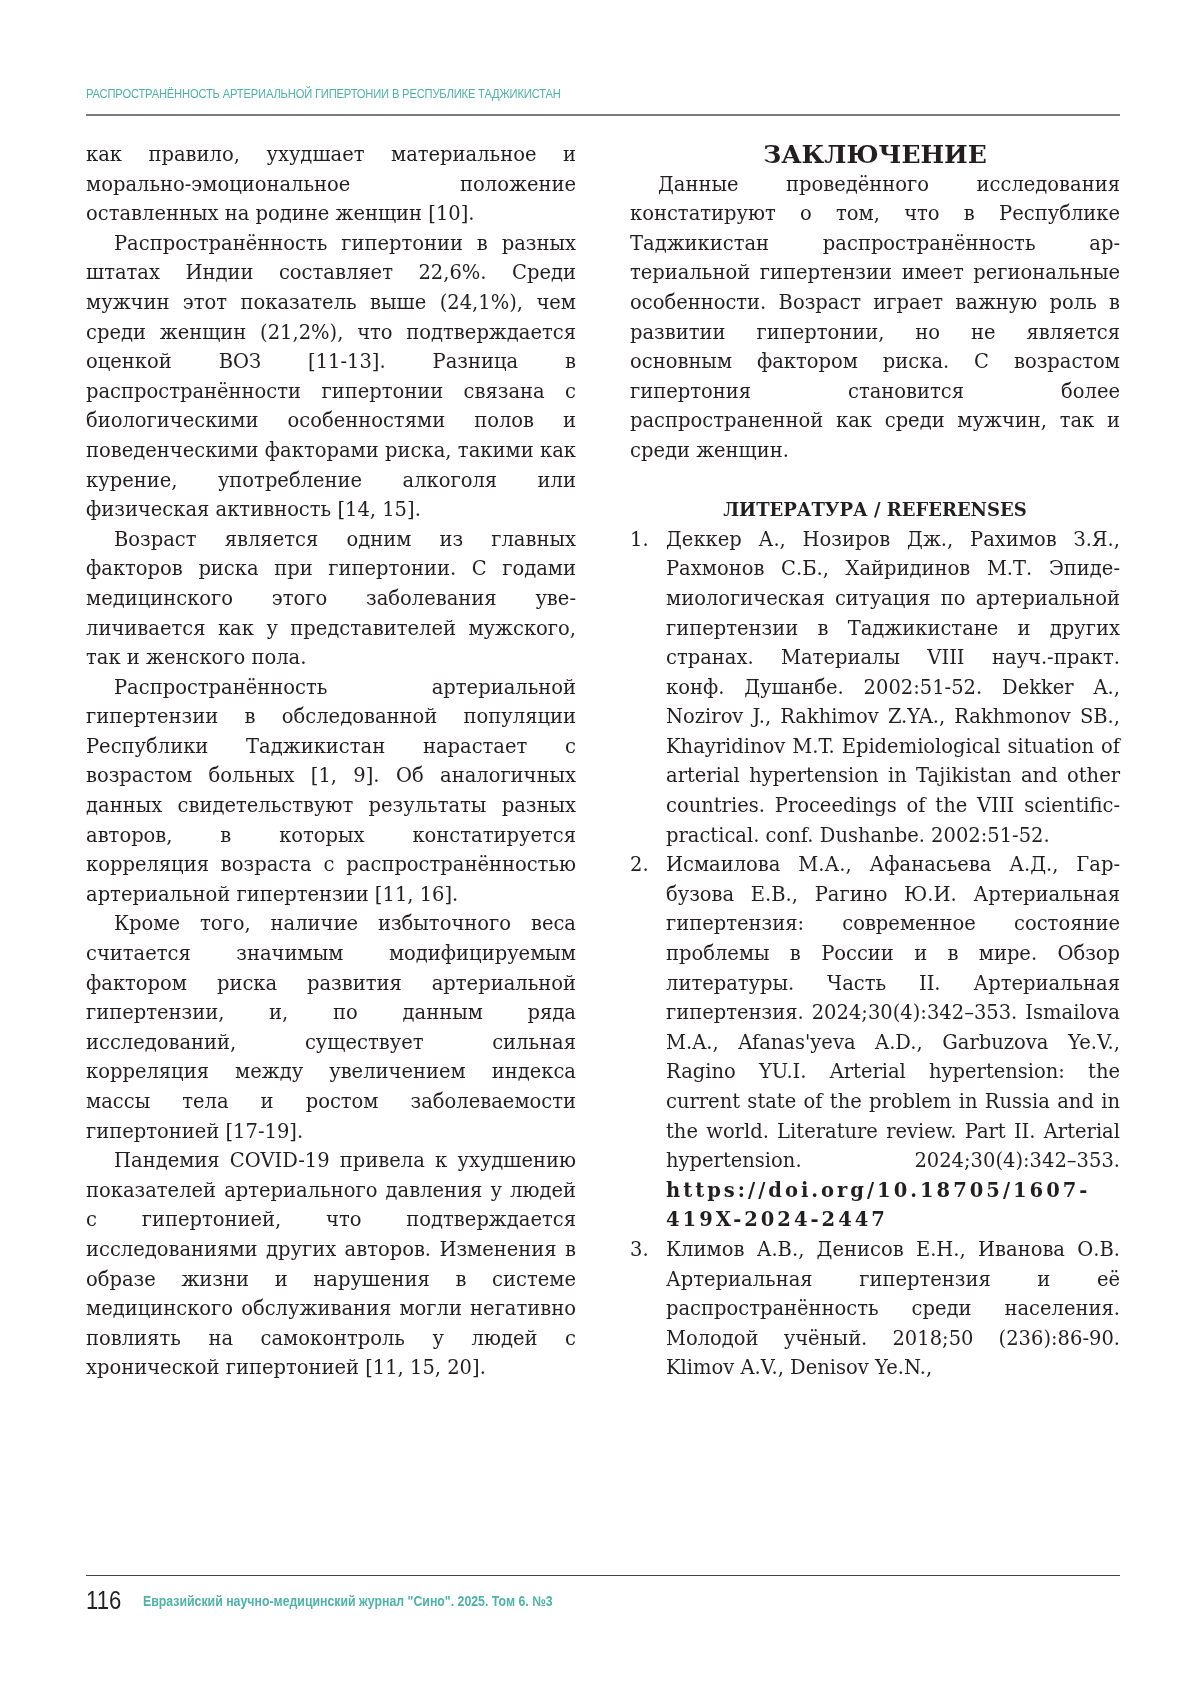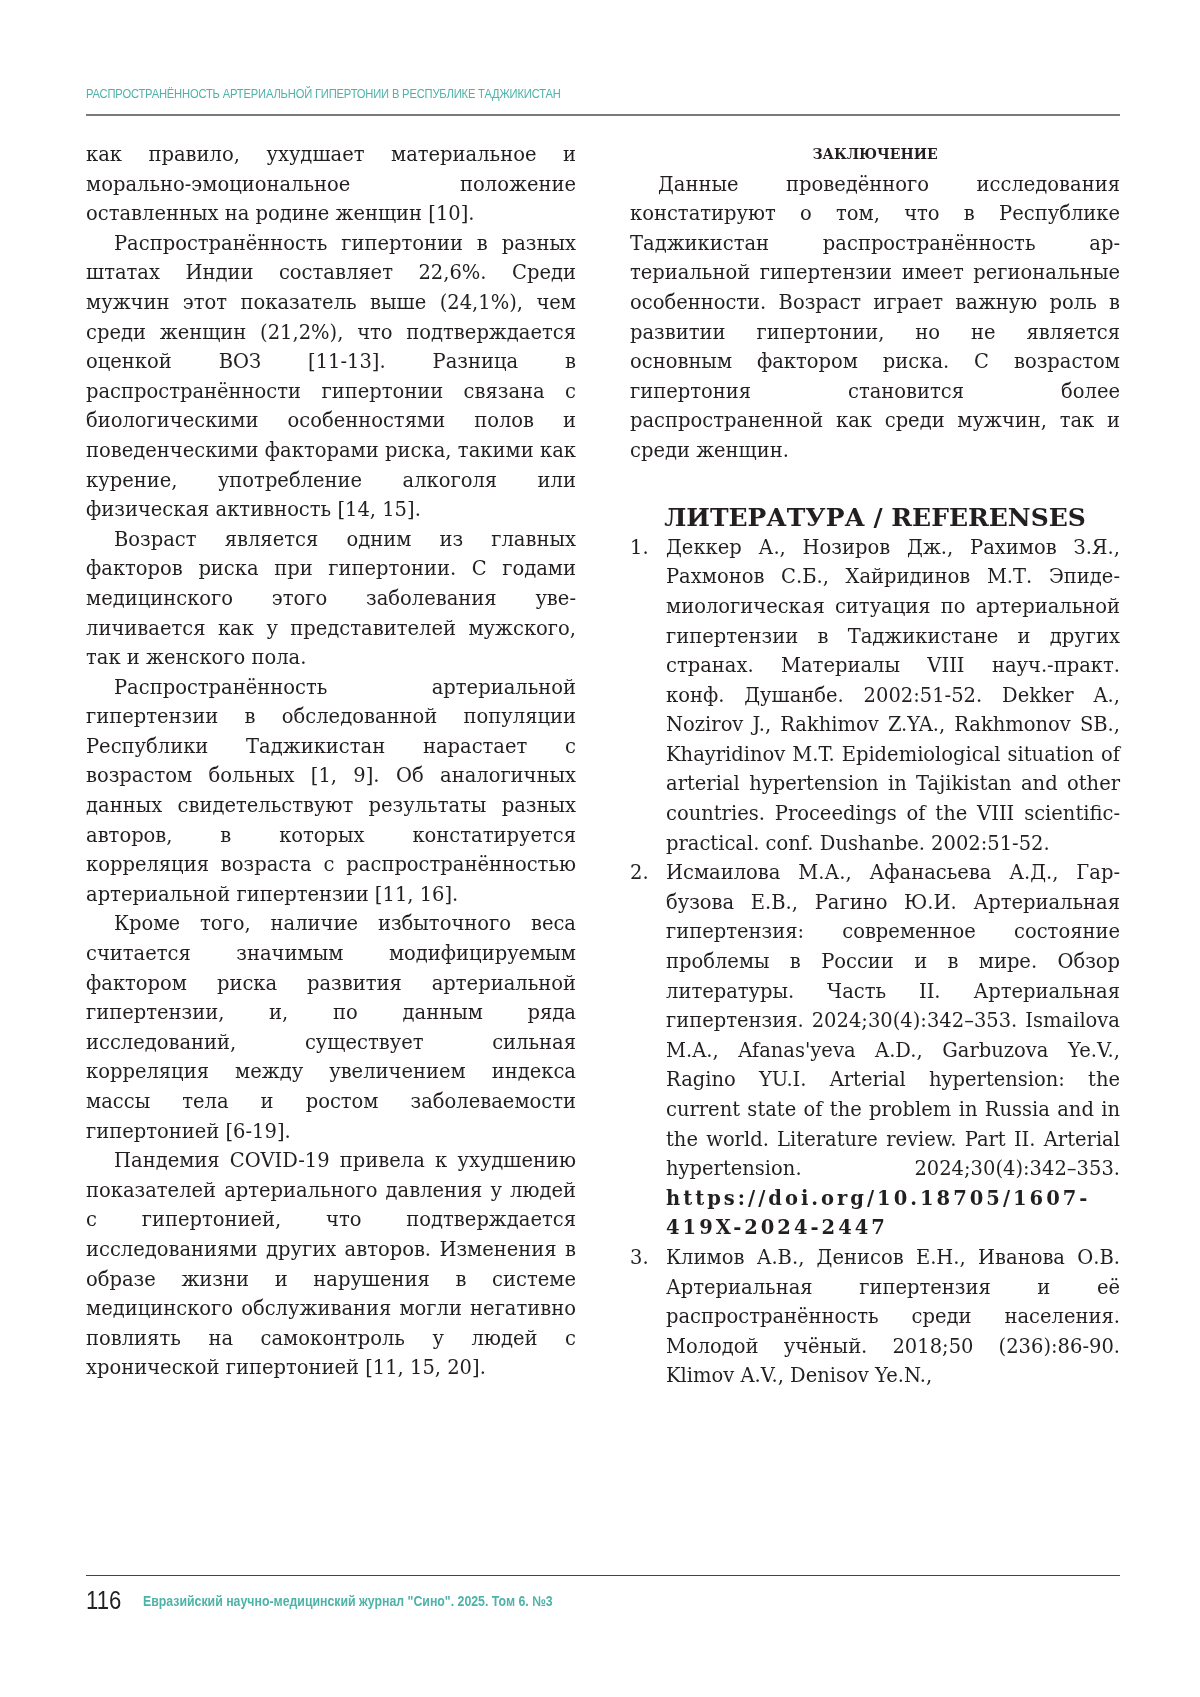--- a/index.html
+++ b/index.html
@@ -38,29 +38,29 @@
 <body>
 
 <div class="running-head">РАСПРОСТРАНЁННОСТЬ АРТЕРИАЛЬНОЙ ГИПЕРТОНИИ В РЕСПУБЛИКЕ ТАДЖИКИСТАН</div>
 <div class="rule-top"></div>
 
 <div class="col left">
   <p>как правило, ухудшает материальное и морально-эмоциональное положение оставленных на родине женщин [10].</p>
   <p class="indent">Распространённость гипертонии в разных штатах Индии составляет 22,6%. Среди мужчин этот показатель выше (24,1%), чем среди женщин (21,2%), что подтверждается оценкой ВОЗ [11-13]. Разница в распространённости гипер­тонии связана с биологическими осо­бенностями полов и поведенческими факторами риска, такими как курение, употребление алкоголя или физическая активность [14, 15].</p>
   <p class="indent">Возраст является одним из главных факторов риска при гипертонии. С года­ми медицинского этого заболевания уве­личивается как у представителей муж­ского, так и женского пола.</p>
   <p class="indent">Распространённость артериальной гипертензии в обследованной популя­ции Республики Таджикистан нарастает с возрастом больных [1, 9]. Об аналогич­ных данных свидетельствуют результа­ты разных авторов, в которых конста­тируется корреляция возраста с распро­странённостью артериальной гипертен­зии [11, 16].</p>
-  <p class="indent">Кроме того, наличие избыточного веса считается значимым модифици­руемым фактором риска развития ар­териальной гипертензии, и, по данным ряда исследований, существует сильная корреляция между увеличением индек­са массы тела и ростом заболеваемости гипертонией [6-19].</p>
+  <p class="indent">Кроме того, наличие избыточного веса считается значимым модифици­руемым фактором риска развития ар­териальной гипертензии, и, по данным ряда исследований, существует сильная корреляция между увеличением индек­са массы тела и ростом заболеваемости гипертонией [17-19].</p>
   <p class="indent">Пандемия COVID-19 привела к ухуд­шению показателей артериального дав­ления у людей с гипертонией, что под­тверждается исследованиями других авторов. Изменения в образе жизни и нарушения в системе медицинского об­служивания могли негативно повлиять на самоконтроль у людей с хронической гипертонией [11, 15, 20].</p>
 </div>
 
 <div class="col right">
-  <h2 class="sec-title" style="font-size:14px;line-height:29.6px;">ЗАКЛЮЧЕНИЕ</h2>
+  <h2 class="sec-title" style="font-size:25px;line-height:29.6px;">ЗАКЛЮЧЕНИЕ</h2>
   <p class="indent">Данные проведённого исследования констатируют о том, что в Республике Таджикистан распространённость ар­териальной гипертензии имеет регио­нальные особенности. Возраст играет важную роль в развитии гипертонии, но не является основным фактором риска. С возрастом гипертония становится бо­лее распространенной как среди муж­чин, так и среди женщин.</p>
   <div class="sec-gap"></div>
-  <h2 class="sec-title" style="font-size:25px;line-height:29.6px;margin-top:8px;">ЛИТЕРАТУРА / REFERENSES</h2>
+  <h2 class="sec-title" style="font-size:18px;line-height:29.6px;">ЛИТЕРАТУРА / REFERENSES</h2>
   <ol class="refs">
     <li>
       <span class="num">1.</span>
       <span>Деккер А., Нозиров Дж., Рахимов З.Я., Рахмонов С.Б., Хайридинов М.Т. Эпиде­миологическая ситуация по артери­альной гипертензии в Таджикистане и других странах. Материалы VIII на­уч.-практ. конф. Душанбе. 2002:51-52. Dekker A., Nozirov J., Rakhimov Z.YA., Rakhmonov SB., Khayridinov M.T. Epidemiological situation of arterial hypertension in Tajikistan and other countries. Proceedings of the VIII scientific-practical. conf. Dushanbe. 2002:51-52.</span>
     </li>
     <li>
       <span class="num">2.</span>
       <span>Исмаилова М.А., Афанасьева А.Д., Гар­бузова Е.В., Рагино Ю.И. Артериаль­ная гипертензия: современное со­стояние проблемы в России и в мире. Обзор литературы. Часть II. Артери­альная гипертензия. 2024;30(4):342–353. Ismailova M.A., Afanas'yeva A.D., Garbuzova Ye.V., Ragino YU.I. Arterial hypertension: the current state of the problem in Russia and in the world. Literature review. Part II. Arterial hypertension. 2024;30(4):342–353.</span>
       <span class="doi">https://doi.org/10.18705/1607-419X-2024-2447</span>
     </li>

